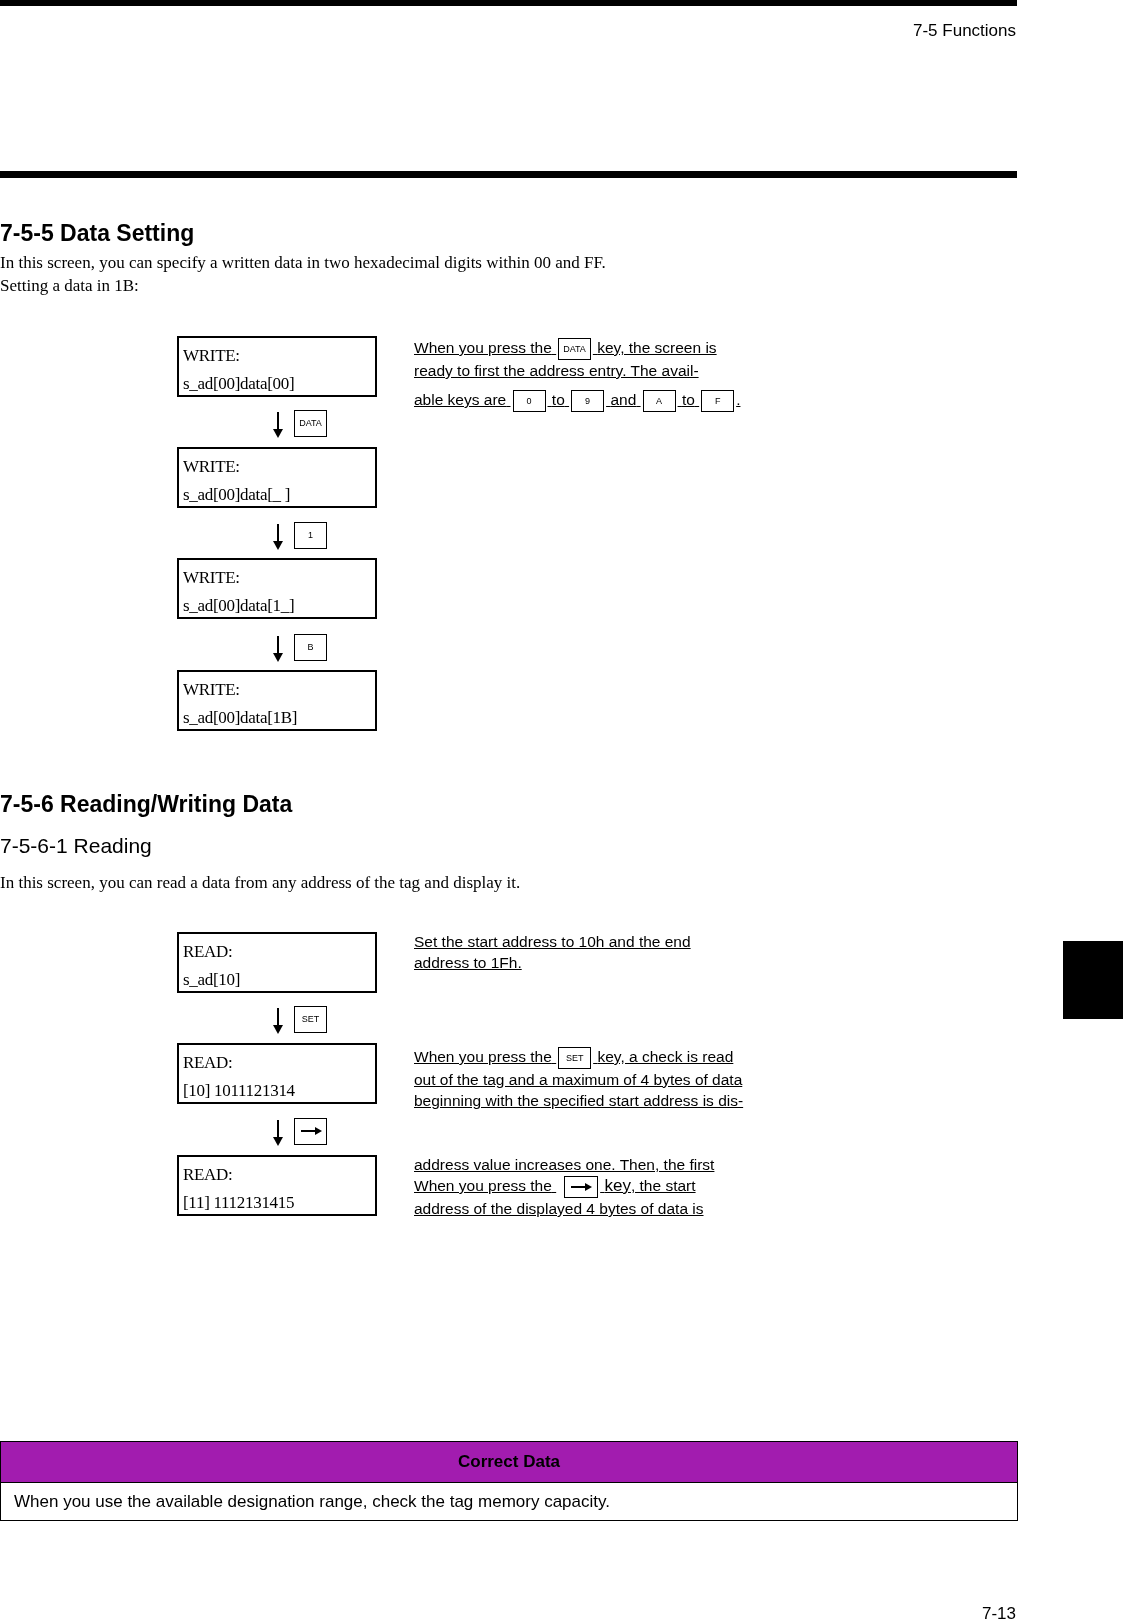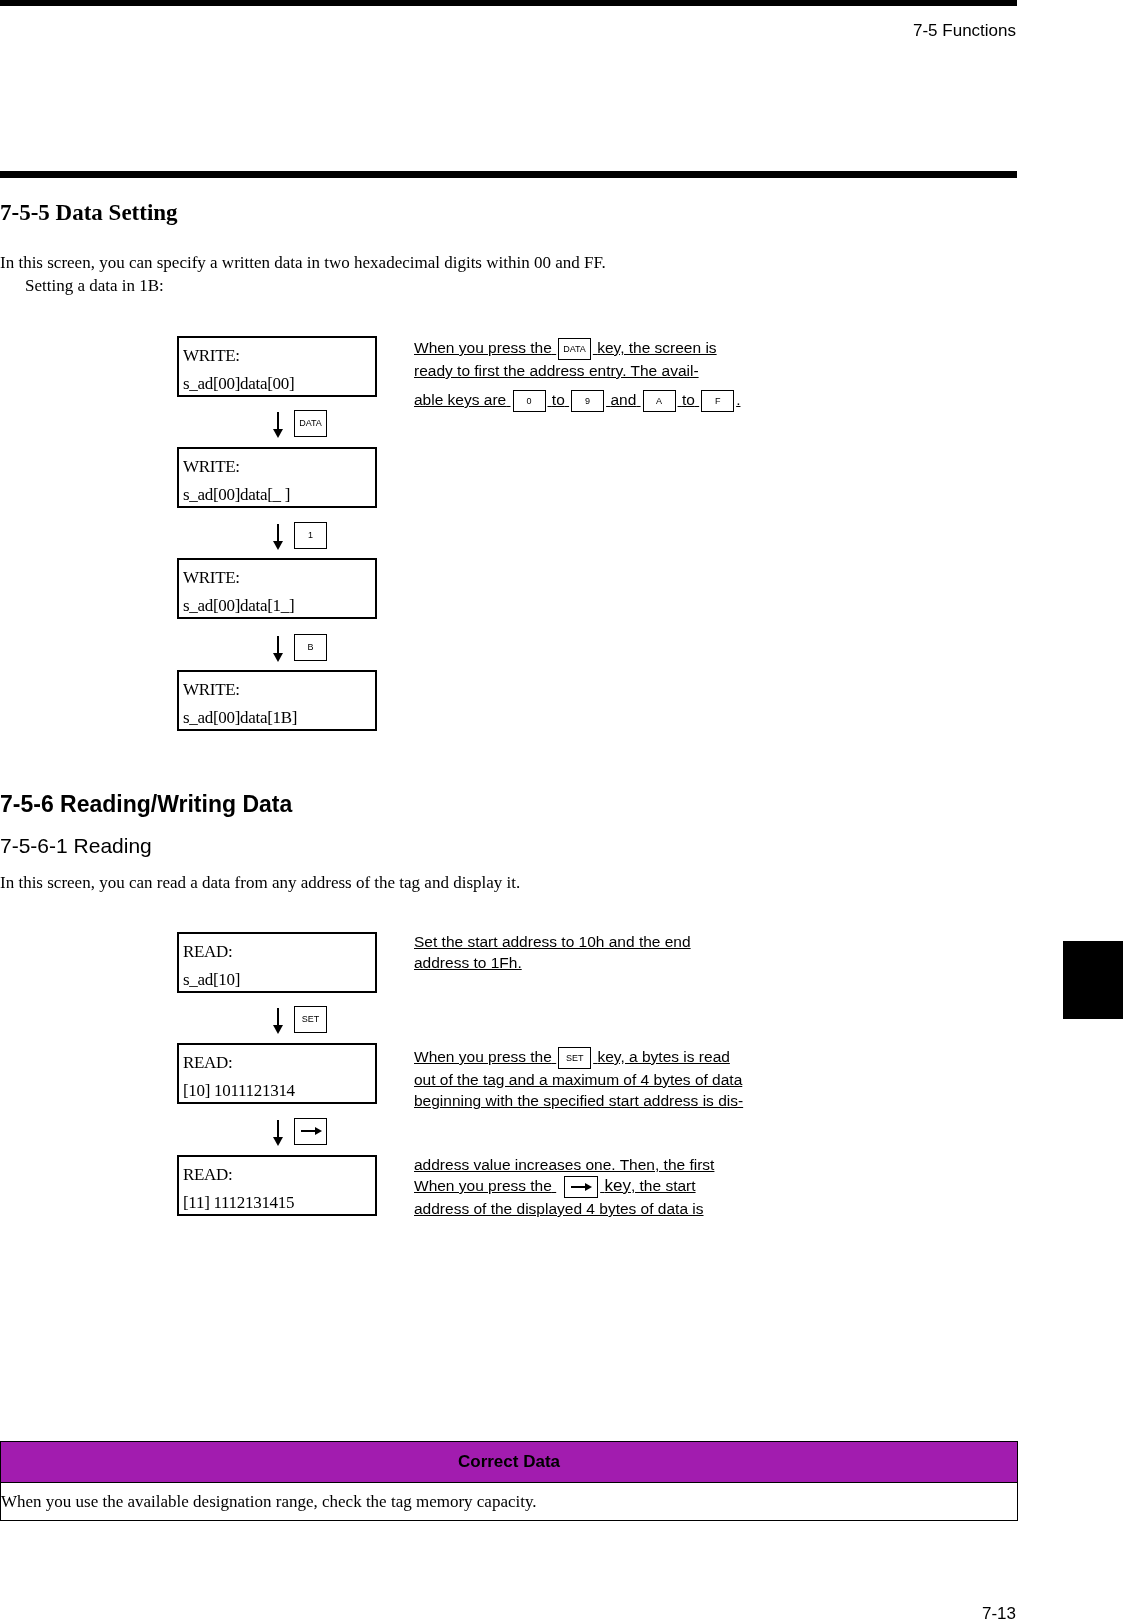--- a/index.html
+++ b/index.html
@@ -47,34 +47,34 @@
 
     .note-box {
       position: absolute; left: 0; top: 1441px; width: 1018px; height: 80px;
       border: 1px solid #000; box-sizing: border-box;
     }
     .note-head {
       height: 40px; background: #a21caf; border-bottom: 1px solid #000;
       text-align: center; font-weight: bold; font-size: 17px; line-height: 40px;
       font-family: "Liberation Sans", sans-serif;
     }
-    .note-body { font-size: 17px; line-height: 38px; font-family: Liberation Serif, serif; }
+    .note-body { padding-left: 13px; font-size: 17px; line-height: 38px; font-family: Liberation Sans, sans-serif; }
 
     .page-num { right: 107px; top: 1604px; font-size: 17px; font-family: "Liberation Sans", sans-serif; }
   </style>
 </head>
 <body>
 
 <div class="abs rule-top"></div>
 <div class="abs running-head">7-5 Functions</div>
 <div class="abs rule-mid"></div>
 
-<div class="abs h2" style="top:200px;font-family:Liberation Serif, serif;">7-5-5  Data Setting</div>
+<div class="abs h2" style="top:220px;">7-5-5  Data Setting</div>
 <div class="abs body-serif" style="top:251px;">In this screen, you can specify a written data in two hexadecimal digits within 00 and FF.</div>
-<div class="abs body-serif" style="top:274px;margin-left:25px;">Setting a data in 1B:</div>
+<div class="abs body-serif" style="top:274px;">Setting a data in 1B:</div>
 
 <div class="lcd" style="top:336px;">
   <span class="line1">WRITE:</span>
   <span class="line2">s_ad[00]data[00]</span>
 </div>
 <div class="step" style="top:410px;">
   <svg class="arrow-down" viewBox="0 0 16 26">
       <line x1="8" y1="0" x2="8" y2="18" stroke="#000" stroke-width="2"></line>
       <polygon points="3,17 13,17 8,26" fill="#000"></polygon>
     </svg>
@@ -169,21 +169,21 @@
 
 <div class="desc" style="top:931px;">
   <div>Set the start address to 10h and the end</div>
   <div>address to 1Fh.</div>
 </div>
 
 <div class="desc" style="top:1046px;">
   <div>
     <span>When you press the</span>
     <span class="keycap inline small">SET</span>
-    <span>key, a bytes is read</span>
+    <span>key, a check is read</span>
   </div>
   <div>out of the tag and a maximum of 4 bytes of data</div>
   <div>beginning with the specified start address is dis-</div>
 </div>
 
 <div class="desc" style="top:1154px;">
   <div>address value increases one.  Then, the first</div>
   <div>
     <span>When you press the</span>
     <span class="keycap inline" style="width:34px; font-size:0; margin-left:8px;">

